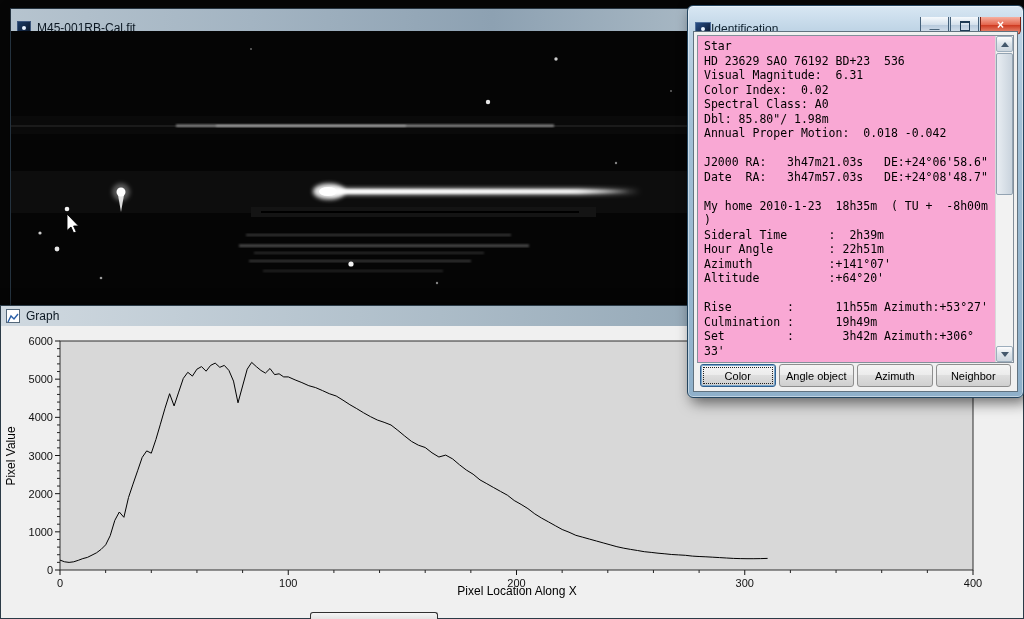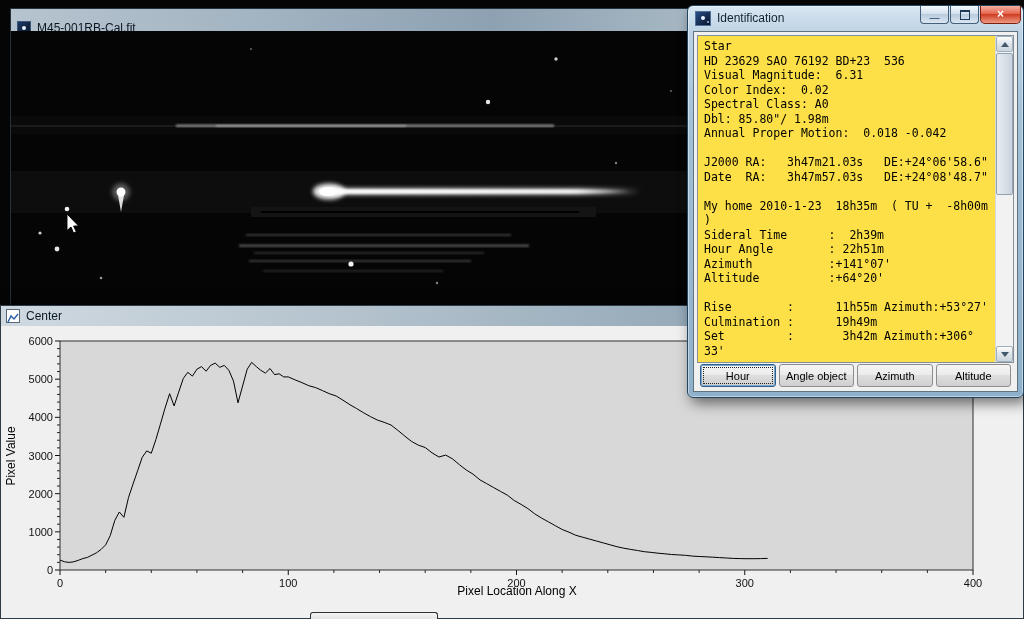--- a/index.html
+++ b/index.html
@@ -34,40 +34,40 @@
   #chart-svg .axis-label{font-size:12px;fill:#000}
   .partial-button{position:absolute;left:309px;top:306px;width:126px;height:8px;z-index:5;
     background:linear-gradient(#f5f5f5,#dedede);border:1px solid #303030;border-bottom:none;
     border-radius:3px 3px 0 0;overflow:hidden}
 
   
   #id-dialog{left:687px;top:5px;width:337px;height:393px;z-index:30;border-radius:6px;
     border:1px solid #24455f;
     background:linear-gradient(180deg,#d8e7f3 0%,#bcd2e4 7%,#a2c0d6 30%,#8fb0ca 100%);
     box-shadow:0 0 0 1px rgba(255,255,255,.45) inset, 4px 5px 14px rgba(0,0,0,.55)}
-  .id-titlebar{height:24px;display:flex;align-items:center;gap:6px;padding:0 2px 0 7px}
+  .id-titlebar{height:24px;display:flex;align-items:center;padding:11px 2px 0 7px}
   .id-icon{width:16px;height:15px;background:linear-gradient(135deg,#274e86,#091227);
     border:1px solid #51709b;box-sizing:border-box;position:relative;flex:0 0 auto}
   .id-icon::after{content:"";position:absolute;left:5px;top:4px;width:4px;height:4px;
     border-radius:50%;background:#eaf4ff;box-shadow:5px 4px 0 -1px #9fc4ef}
   .id-title{font-size:12px;color:#10222f}
   .caption-buttons{margin-left:auto;display:flex;gap:1px;align-self:flex-start}
   .cap-btn{width:29px;height:18px;box-sizing:border-box;border:1px solid #44607a;border-top:none;
     border-radius:0 0 4px 4px;display:flex;align-items:center;justify-content:center;
     background:linear-gradient(180deg,#f6fafd,#d4e0ec 45%,#b9cbdd 50%,#dbe6f1);
     font-size:10px;line-height:10px;color:#1d3a54;cursor:default}
   .cap-btn .glyph{transform:translateY(-1px)}
   .cap-btn.min .glyph{transform:translateY(3px)}
   .max-box{width:8px;height:7px;border:1px solid #1d3a54;border-top-width:2px;background:transparent}
   .cap-btn.close{width:41px;border-color:#7c2012;border-radius:0 0 5px 5px;
     background:linear-gradient(180deg,#f6b0a0,#e4674f 45%,#cf3d24 50%,#ef9a84);
     color:#fff;font-weight:bold;font-size:12px}
   .id-client{position:absolute;left:5px;right:5px;top:25px;bottom:5px;background:#f0f0f0;
     border:1px solid #61727f;box-sizing:border-box}
-  .id-text-wrap{position:absolute;left:3px;right:3px;top:3px;height:328px;background:#fde047;
+  .id-text-wrap{position:absolute;left:3px;right:3px;top:3px;height:328px;background:#f9a8d4;
     border:1px solid #848f9a;box-sizing:border-box;display:flex;overflow:hidden}
   pre.id-text{margin:0;flex:1;padding:3px 0 0 6px;overflow:hidden;white-space:pre;
     font-family:"DejaVu Sans Mono","Liberation Mono",monospace;font-size:11.5px;line-height:14.5px;color:#000}
   .scrollbar{width:17px;flex:0 0 auto;background:#f2f2f2;border-left:1px solid #d8d8d8;position:relative}
   .sb-btn{position:absolute;left:0;right:0;height:16px;box-sizing:border-box;
     background:linear-gradient(180deg,#fdfdfd,#dde4ea 50%,#cdd6de);border:1px solid #9daebd;
     border-radius:2px;display:flex;align-items:center;justify-content:center}
   .sb-btn.up{top:0}
   .sb-btn.down{bottom:0}
   .tri-up{width:0;height:0;border-left:4px solid transparent;border-right:4px solid transparent;
@@ -152,21 +152,21 @@
     </div>
   </div>
 
   <div id="graph-window" class="win">
     <div class="titlebar">
       <span class="graph-icon">
         <svg width="12" height="12" viewBox="0 0 12 12">
             <polyline points="1,10 4,4 7,7 11,2" fill="none" stroke="#2a5fa8" stroke-width="1.4"></polyline>
           </svg>
       </span>
-      <span class="title-text">Center</span>
+      <span class="title-text">Graph</span>
     </div>
     <div id="graph-content">
       <svg id="chart-svg" width="1022" height="292" viewBox="0 0 1022 292">
         <g id="chart-layer">
             <rect x="59" y="15" width="913" height="229" fill="#d8d8d8"></rect>
             <line x1="104.65" y1="244" x2="104.65" y2="247" stroke="#222" stroke-width="1"></line>
             <line x1="150.3" y1="244" x2="150.3" y2="247" stroke="#222" stroke-width="1"></line>
             <line x1="195.95" y1="244" x2="195.95" y2="247" stroke="#222" stroke-width="1"></line>
             <line x1="241.60000000000002" y1="244" x2="241.60000000000002" y2="247" stroke="#222" stroke-width="1"></line>
             <line x1="332.9" y1="244" x2="332.9" y2="247" stroke="#222" stroke-width="1"></line>
@@ -283,21 +283,21 @@
           <div class="sb-btn up">
               <span class="tri-up"></span>
             </div>
           <div class="sb-thumb"></div>
           <div class="sb-btn down">
               <span class="tri-down"></span>
             </div>
         </div>
       </div>
       <div class="id-buttons">
-        <button class="btn default">Hour</button>
+        <button class="btn default">Color</button>
         <button class="btn">Angle object</button>
         <button class="btn">Azimuth</button>
-        <button class="btn">Altitude</button>
+        <button class="btn">Neighbor</button>
       </div>
     </div>
   </div>
 
 </div>
 
 </body></html>

